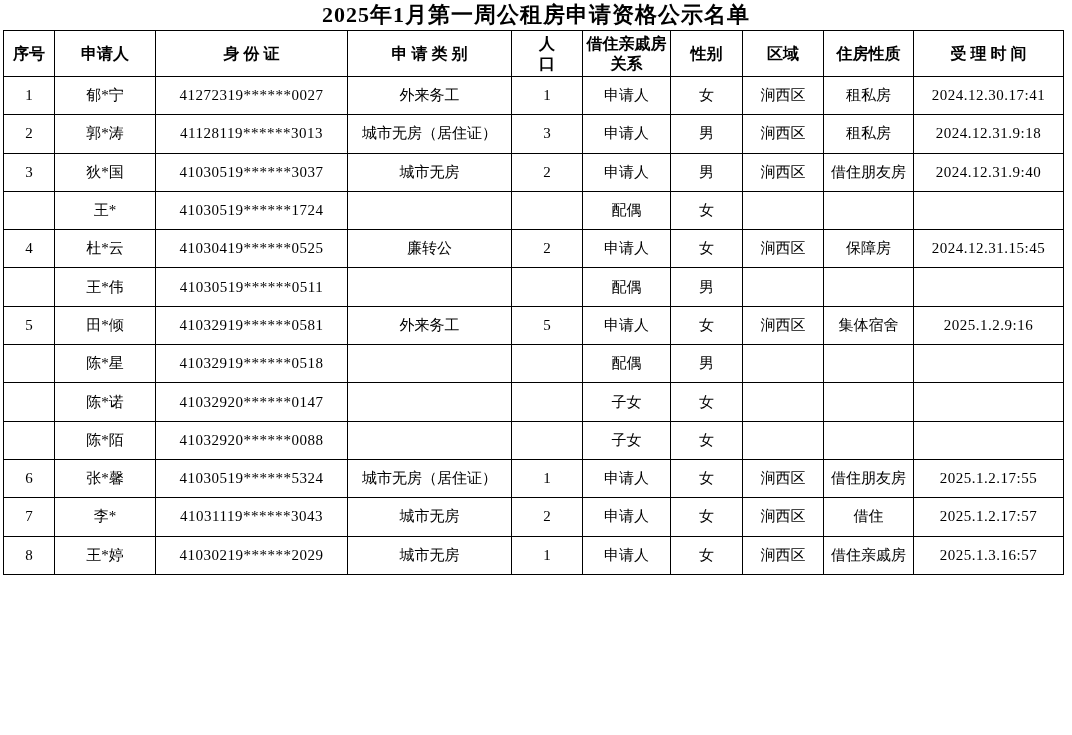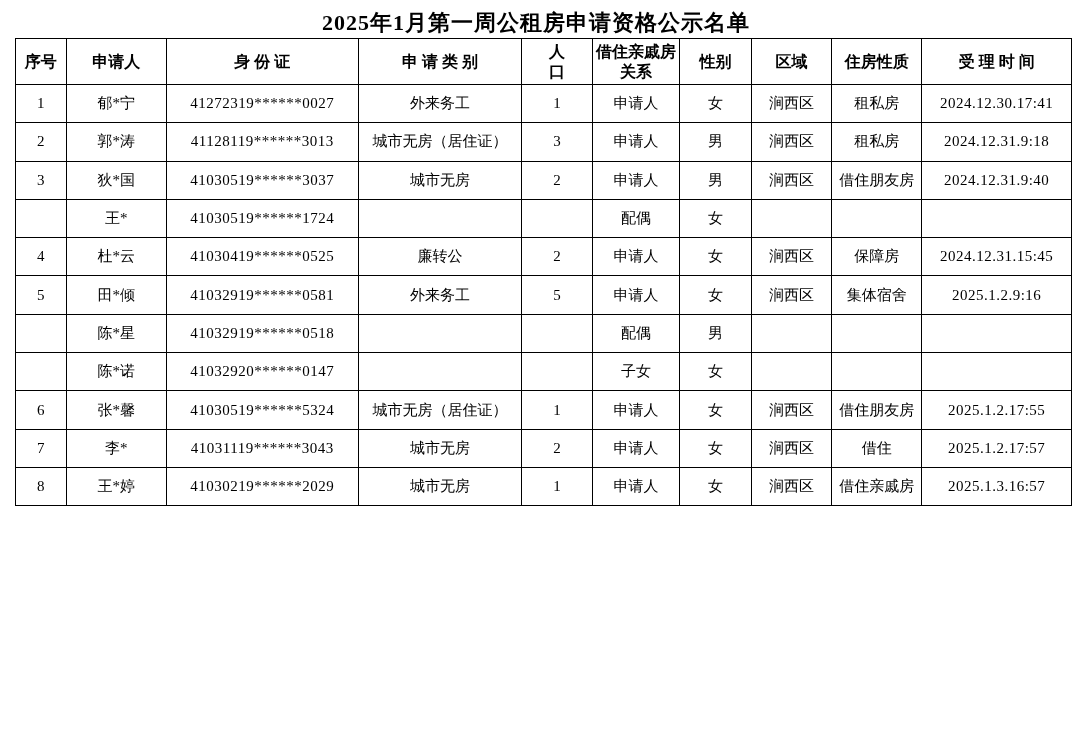--- a/index.html
+++ b/index.html
@@ -19,26 +19,25 @@
     position: relative;
   }
   .title {
     height: 30px;
     line-height: 30px;
     text-align: center;
     font-size: 22px;
     font-weight: bold;
     letter-spacing: 1px;
     white-space: nowrap;
-    margin-top: 8px;
   }
   table.grid {
     border-collapse: collapse;
     table-layout: fixed;
-    margin-left: 15px;
+    margin-left: 3px;
   }
   table.grid th, table.grid td {
     border: 1px solid #000000;
     text-align: center;
     vertical-align: middle;
     padding: 0 2px;
     overflow: hidden;
     background: #ffffff;
   }
   table.grid th {
@@ -151,20 +150,32 @@
     <td class="c-id">41030419******0525</td>
     <td class="c-category">廉转公</td>
     <td class="c-population">2</td>
     <td class="c-relation">申请人</td>
     <td class="c-gender">女</td>
     <td class="c-region">涧西区</td>
     <td class="c-housing">保障房</td>
     <td class="c-time">2024.12.31.15:45</td>
   </tr>
 
+  <tr>
+    <td class="c-seq"></td>
+    <td class="c-name">王*伟</td>
+    <td class="c-id">41030519******0511</td>
+    <td class="c-category"></td>
+    <td class="c-population"></td>
+    <td class="c-relation">配偶</td>
+    <td class="c-gender">男</td>
+    <td class="c-region"></td>
+    <td class="c-housing"></td>
+    <td class="c-time"></td>
+  </tr>
 
   <tr>
     <td class="c-seq">5</td>
     <td class="c-name">田*倾</td>
     <td class="c-id">41032919******0581</td>
     <td class="c-category">外来务工</td>
     <td class="c-population">5</td>
     <td class="c-relation">申请人</td>
     <td class="c-gender">女</td>
     <td class="c-region">涧西区</td>
@@ -192,20 +203,32 @@
     <td class="c-id">41032920******0147</td>
     <td class="c-category"></td>
     <td class="c-population"></td>
     <td class="c-relation">子女</td>
     <td class="c-gender">女</td>
     <td class="c-region"></td>
     <td class="c-housing"></td>
     <td class="c-time"></td>
   </tr>
 
+  <tr>
+    <td class="c-seq"></td>
+    <td class="c-name">陈*陌</td>
+    <td class="c-id">41032920******0088</td>
+    <td class="c-category"></td>
+    <td class="c-population"></td>
+    <td class="c-relation">子女</td>
+    <td class="c-gender">女</td>
+    <td class="c-region"></td>
+    <td class="c-housing"></td>
+    <td class="c-time"></td>
+  </tr>
 
   <tr>
     <td class="c-seq">6</td>
     <td class="c-name">张*馨</td>
     <td class="c-id">41030519******5324</td>
     <td class="c-category">城市无房（居住证）</td>
     <td class="c-population">1</td>
     <td class="c-relation">申请人</td>
     <td class="c-gender">女</td>
     <td class="c-region">涧西区</td>

